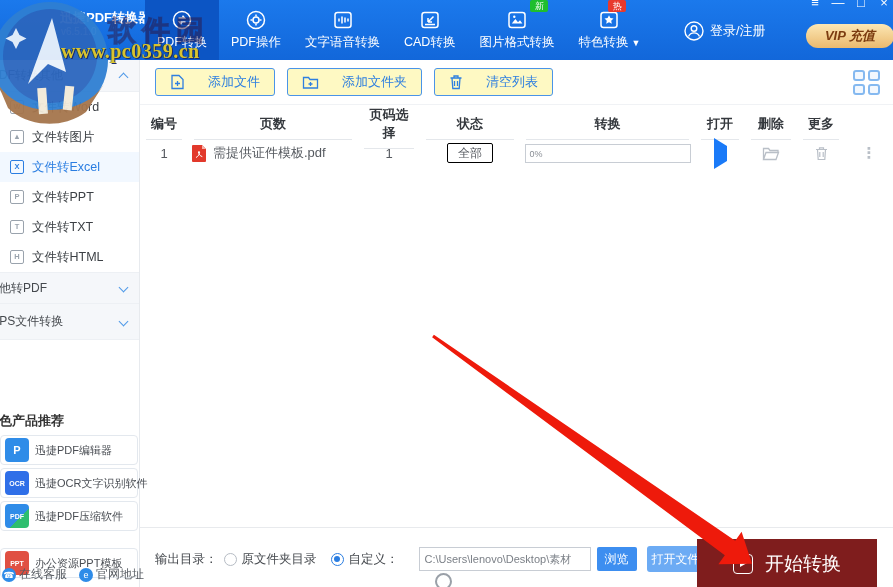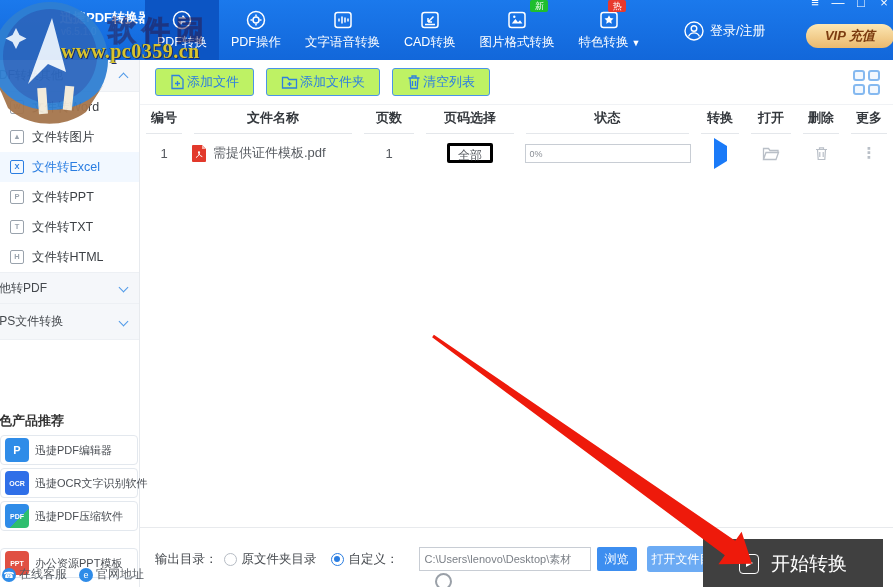--- a/index.html
+++ b/index.html
@@ -60,35 +60,35 @@
   .promo-label { font-size:11px; color:#4a4e54; white-space:nowrap; }
   .sb-footer { position:absolute; bottom:4px; left:0; width:140px; display:flex; gap:12px; padding-left:2px; }
   .sb-link { display:flex; align-items:center; gap:3px; font-size:12px; color:#555a60; cursor:pointer; white-space:nowrap; }
   .round-ico { width:14px; height:14px; border-radius:50%; background:#2f8ce8; color:#fff; font-size:9px;
                line-height:14px; text-align:center; flex:none; }
 
   
   .main { position:absolute; left:140px; top:60px; width:753px; height:527px; background:#fff; }
   .toolbar { position:absolute; left:0; top:0; width:753px; height:45px; border-bottom:1px solid #f0f2f5;
              display:flex; align-items:center; gap:12px; padding-left:15px; }
-  .tb-btn { height:28px; padding:0 14px; border:1px solid #4a94e8; border-radius:3px; background:#bef264;
-            color:#2e7fe0; font-size:13px; display:flex; align-items:center; gap:2px; cursor:pointer; }
+  .tb-btn { height:28px; padding:0 14px; border:1px solid #4a94e8; border-radius:3px; background:#fef9c3;
+            color:#2e7fe0; font-size:13px; display:flex; align-items:center; gap:23px; cursor:pointer; }
   .grid-ico { position:absolute; right:12px; top:10px; width:28px; height:26px; display:grid;
               grid-template-columns:12px 12px; grid-template-rows:11px 11px; gap:3px; cursor:pointer; }
   .grid-ico i { border:2px solid #85b9f0; border-radius:3px; background:#f3f8fe; }
 
   .thead, .trow { position:absolute; left:0; width:753px; display:grid;
                   grid-template-columns:48px 170px 62px 100px 175px 50px 52px 48px 1fr; align-items:center; }
   .thead { top:46px; height:30px; }
   .th { font-size:13px; font-weight:bold; color:#34383d; text-align:center; padding-bottom:6px;
         border-bottom:1px solid #e4e7eb; margin:0 6px; }
   .trow { top:78px; height:30px; }
   .td { text-align:center; font-size:13px; color:#55595f; }
   .fname { display:flex; align-items:center; gap:6px; justify-content:flex-start; padding-left:4px; }
-  .all-btn { display:inline-block; width:46px; height:20px; line-height:18px; border:3px solid #000000;
+  .all-btn { display:inline-block; width:46px; height:20px; line-height:18px; border:1px solid #000000;
              border-radius:2px; font-size:12px; color:#55595f; cursor:pointer; background:#fff; }
   .progress { width:166px; height:19px; border:1px solid #c8cdd4; background:#fff; margin:0 auto;
               text-align:left; }
   .progress span { font-size:9px; color:#8a8f96; margin-left:4px; line-height:17px; }
   .play-btn { width:0; height:0; border-left:13px solid #1a7af8; border-top:8px solid transparent;
               border-bottom:8px solid transparent; margin:0 auto; cursor:pointer; }
   .gray-ico { color:#b9bfc7; cursor:pointer; }
   .dots { font-size:15px; font-weight:bold; color:#b9bfc7; letter-spacing:0; cursor:pointer; }
 
   
@@ -98,21 +98,21 @@
   .radio { width:13px; height:13px; border:1px solid #b6bcc4; border-radius:50%; margin-right:5px; cursor:pointer; flex:none; }
   .radio.checked { border:1px solid #2a7de1; position:relative; }
   .radio.checked::after { content:""; position:absolute; left:2.5px; top:2.5px; width:6px; height:6px;
                           border-radius:50%; background:#2a7de1; }
   .path-input { width:172px; height:24px; border:1px solid #c8cdd4; font-size:11px; color:#7a7f86;
                 padding:0 5px; margin-right:6px; font-family:"Liberation Sans","DejaVu Sans",sans-serif; }
   .browse-btn { width:40px; height:24px; background:#3d8ef0; color:#fff; border:none; border-radius:2px;
                 font-size:12px; cursor:pointer; margin-right:10px;font-family:Liberation Mono, monospace; }
   .opendir-btn { width:82px; height:26px; background:#6cabf4; color:#fff; border:none; border-radius:3px;
                  font-size:12px; cursor:pointer; }
-  .start-btn { position:absolute; right:10px; top:11px; width:180px; height:49px; background:#404040; color:#fff;
+  .start-btn { position:absolute; right:16px; top:11px; width:180px; height:49px; background:#7f1d1d; color:#fff;
                border:none; font-size:19px; cursor:pointer; display:flex; align-items:center;
                justify-content:center; gap:12px;margin-left:48px; }
   .play-sq { width:20px; height:20px; border:1.8px solid #fff; border-radius:4px; position:relative; flex:none; }
   .play-sq::after { content:""; position:absolute; left:6px; top:4.5px; width:0; height:0;
                     border-left:7px solid #fff; border-top:4.5px solid transparent; border-bottom:4.5px solid transparent; }
 
   
   .arrow-layer { position:absolute; left:0; top:0; width:893px; height:587px; z-index:9; pointer-events:none; }
   .cursor-ring { position:absolute; left:435px; top:573px; width:17px; height:17px; border:2px solid #9aa0a8;
                  border-radius:50%; z-index:8; background:transparent; }
@@ -320,21 +320,20 @@
     <div class="grid-ico">
         <i></i>
         <i></i>
         <i></i>
         <i></i>
       </div>
   </div>
 
   <div class="thead">
     <div class="th">编号</div>
-    <div class="th">文件名称</div>
     <div class="th">页数</div>
     <div class="th">页码选择</div>
     <div class="th">状态</div>
     <div class="th">转换</div>
     <div class="th">打开</div>
     <div class="th">删除</div>
     <div class="th">更多</div>
   </div>
 
   <div class="trow">

